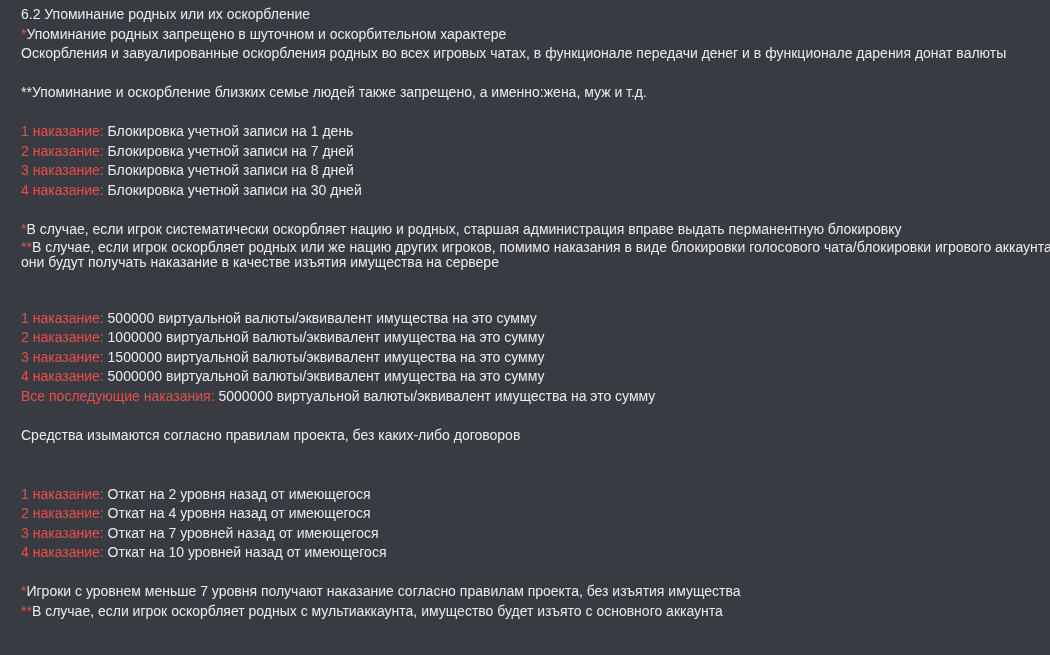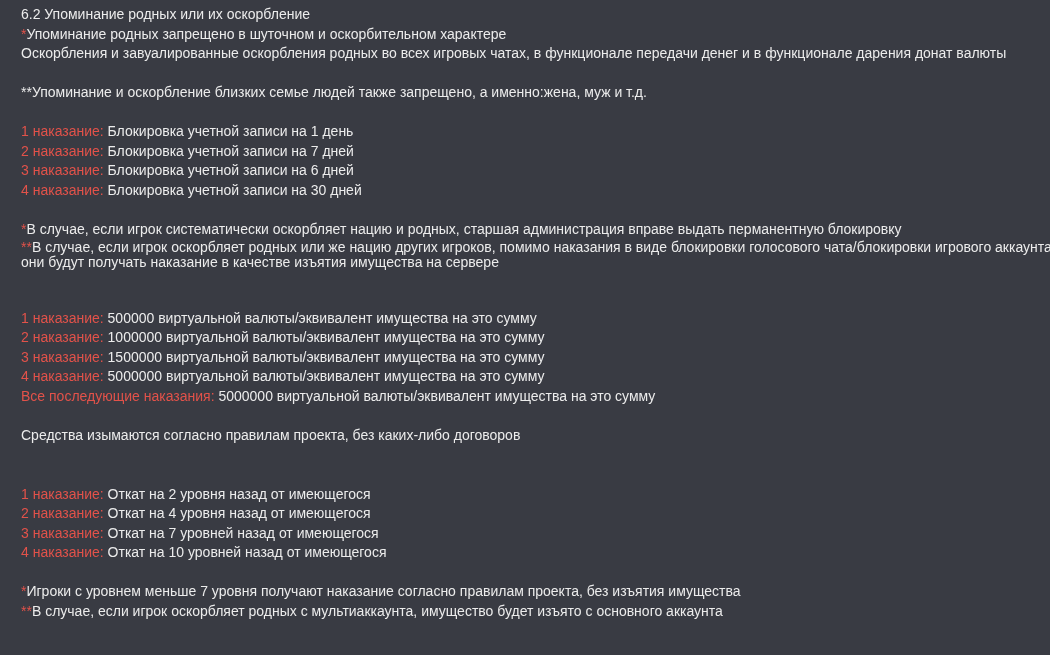--- a/index.html
+++ b/index.html
@@ -46,21 +46,21 @@
   <div class="line">**Упоминание и оскорбление близких семье людей также запрещено, а именно:жена, муж и т.д.</div>
   <div class="line"></div>
 
   <div class="line">
     <span class="red">1 наказание:</span><span> Блокировка учетной записи на 1 день</span>
   </div>
   <div class="line">
     <span class="red">2 наказание:</span><span> Блокировка учетной записи на 7 дней</span>
   </div>
   <div class="line">
-    <span class="red">3 наказание:</span><span> Блокировка учетной записи на 6 дней</span>
+    <span class="red">3 наказание:</span><span> Блокировка учетной записи на 8 дней</span>
   </div>
   <div class="line">
     <span class="red">4 наказание:</span><span> Блокировка учетной записи на 30 дней</span>
   </div>
   <div class="line"></div>
 
   <div class="line">
     <span class="red">*</span><span>В случае, если игрок систематически оскорбляет нацию и родных, старшая администрация вправе выдать перманентную блокировку</span>
   </div>
   <div class="line wrap" style="line-height:15px;">

